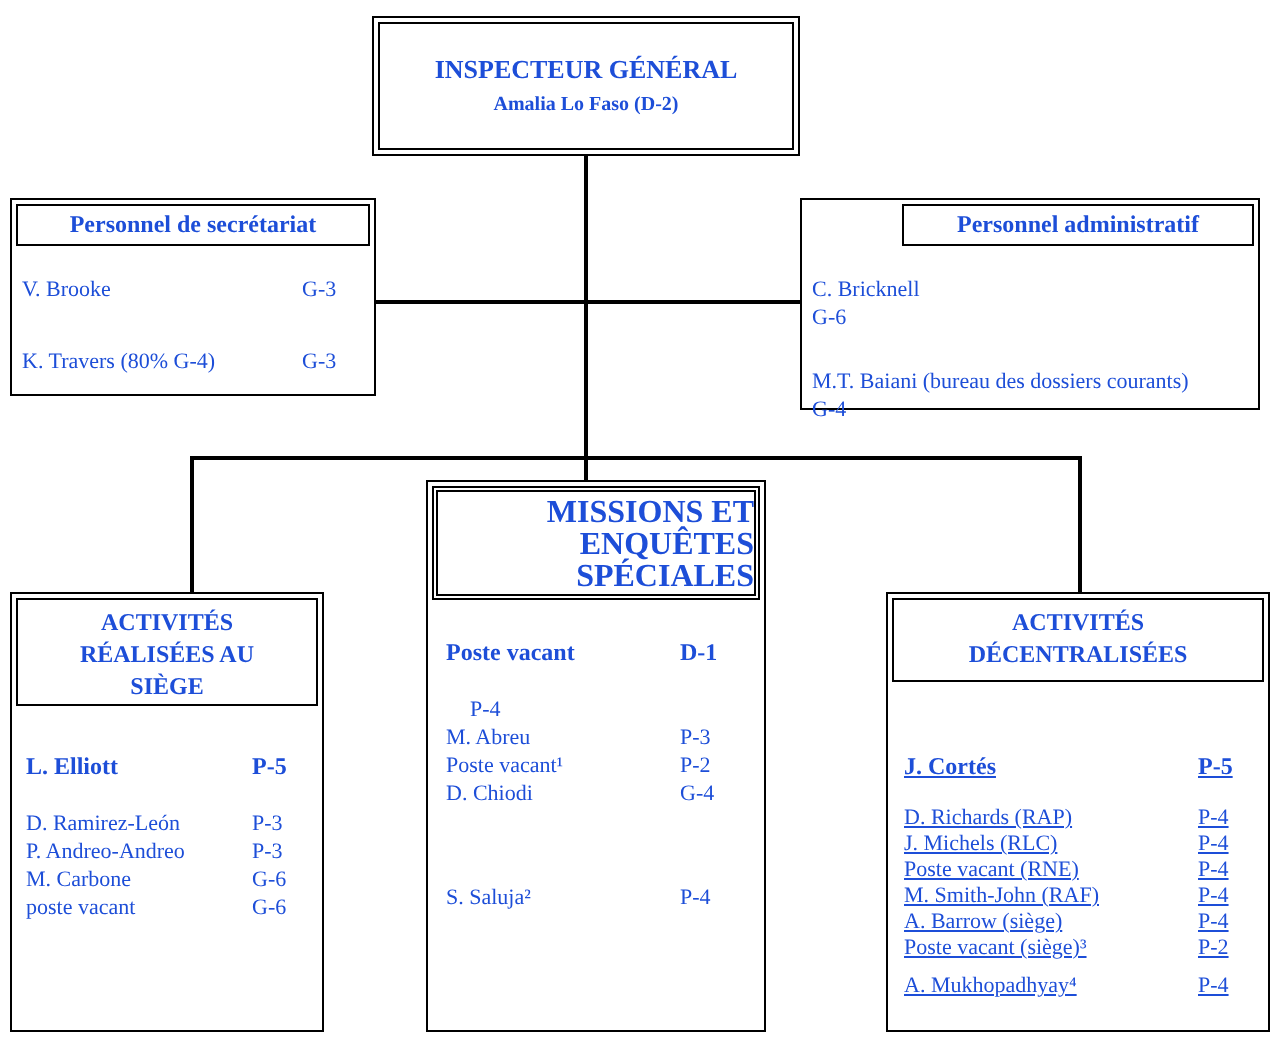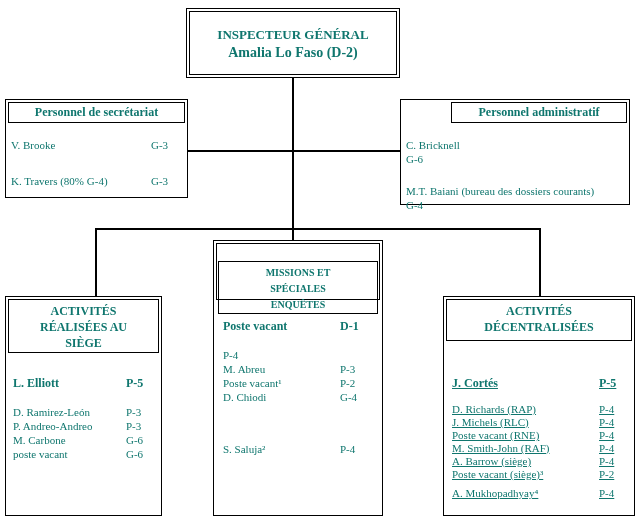--- a/index.html
+++ b/index.html
@@ -1,53 +1,53 @@
 <!DOCTYPE html>
 <html><head>
 <meta charset="utf-8">
 <style>
   html, body { margin: 0; padding: 0; background: #ffffff; }
   .canvas {
     position: relative; width: 637px; height: 519px; background: #ffffff;
-    color: #0f766e; font-family: "Liberation Serif", "DejaVu Serif", serif;
+    color: #1d4ed8; font-family: "Liberation Serif", "DejaVu Serif", serif;
     overflow: hidden;
   }
   .line { position: absolute; background: #000000; }
   .box  { position: absolute; border: 1px solid #000; background: #fff; box-sizing: border-box; }
   .dbl  { padding: 2px; }
   .dbl-inner { border: 1px solid #000; box-sizing: border-box; width: 100%; height: 100%; }
 
   .topbox-inner { display: flex; flex-direction: column; justify-content: center;
                   align-items: center; text-align: center; font-weight: bold; }
   .topbox-inner .t1 { font-size: 13px; line-height: 18px; }
-  .topbox-inner .t2 { font-size: 14px; line-height: 17px; }
+  .topbox-inner .t2 { font-size: 10px; line-height: 17px; }
 
   .titlebox { position: absolute; left: 2px; top: 2px; right: 2px;
               border: 1px solid #000; box-sizing: border-box;
               text-align: center; font-weight: bold; font-size: 12px; background: #fff; }
   .titlebox.single { line-height: 19px; }
   .titlebox .tl { line-height: 16px; }
   .titlebox-dbl { position: absolute; left: 2px; top: 2px; right: 2px;
                   border: 1px solid #000; box-sizing: border-box; padding: 1px; background: #fff; }
-  .titlebox-dbl .dbl-inner { text-align: center; font-weight: bold; font-size: 10px;
-                             padding-top: 3px; margin-top: 16px; }
+  .titlebox-dbl .dbl-inner { text-align: right; font-weight: bold; font-size: 16px;
+                             padding-top: 3px; }
   .titlebox-dbl .tl { line-height: 16px; }
 
   .bbody { position: absolute; left: 0; right: 0; bottom: 1px; box-sizing: border-box; }
   .row { display: flex; justify-content: space-between; font-size: 11px; line-height: 14px; }
   .row .nm { flex: 1 1 auto; padding-right: 4px; }
   .row .gr { flex: 0 0 auto; }
   .head { font-weight: bold; font-size: 12px; line-height: 15px; }
 
   
   .b-secr .row { padding: 0 12px 0 5px; }  .b-secr .gr { width: 24px; margin-left: 24px; }
   .b-secr .row { margin-bottom: 22px; }
   .b-admin .row { padding: 0 14px 0 5px; } .b-admin .gr { width: 44px; }
   .b-admin .row { margin-bottom: 18px; flex-direction: column; }
-  .b-miss .row { padding: 0 12px 0 9px; }  .b-miss .gr { width: 30px; }
+  .b-miss .row { padding: 0 12px 0 9px; }  .b-miss .gr { width: 30px; margin-left: 12px; }
   .b-sieg .row { padding: 0 8px 0 7px; }   .b-sieg .gr { width: 27px; }
   .b-dec  .row { padding: 0 9px 0 8px; }   .b-dec  .gr { width: 26px; }
   .b-dec  .row { line-height: 13px; text-decoration: underline; }
 </style>
 </head>
 <body>
 
 <div class="canvas">
 
   <div class="line" style="left:292px; top:77px; width:2px; height:163px;"></div>
@@ -88,22 +88,22 @@
         <span class="nm">M.T. Baiani (bureau des dossiers courants)</span>
         <span class="gr">G-4</span>
       </div>
     </div>
   </div>
 
   <div class="box b-miss" style="left:213px; top:240px; width:170px; height:276px;">
     <div class="titlebox-dbl" style="height:57px;">
       <div class="dbl-inner">
         <div class="tl">MISSIONS ET</div>
+        <div class="tl">ENQUÊTES</div>
         <div class="tl">SPÉCIALES</div>
-        <div class="tl">ENQUÊTES</div>
       </div>
     </div>
     <div class="bbody" style="top:61px; padding-top:17px;">
       <div class="row head" style="margin-bottom:14px;">
         <span class="nm">Poste vacant</span>
         <span class="gr">D-1</span>
       </div>
       <div class="row">
         <span class="gr">P-4</span>
       </div>

